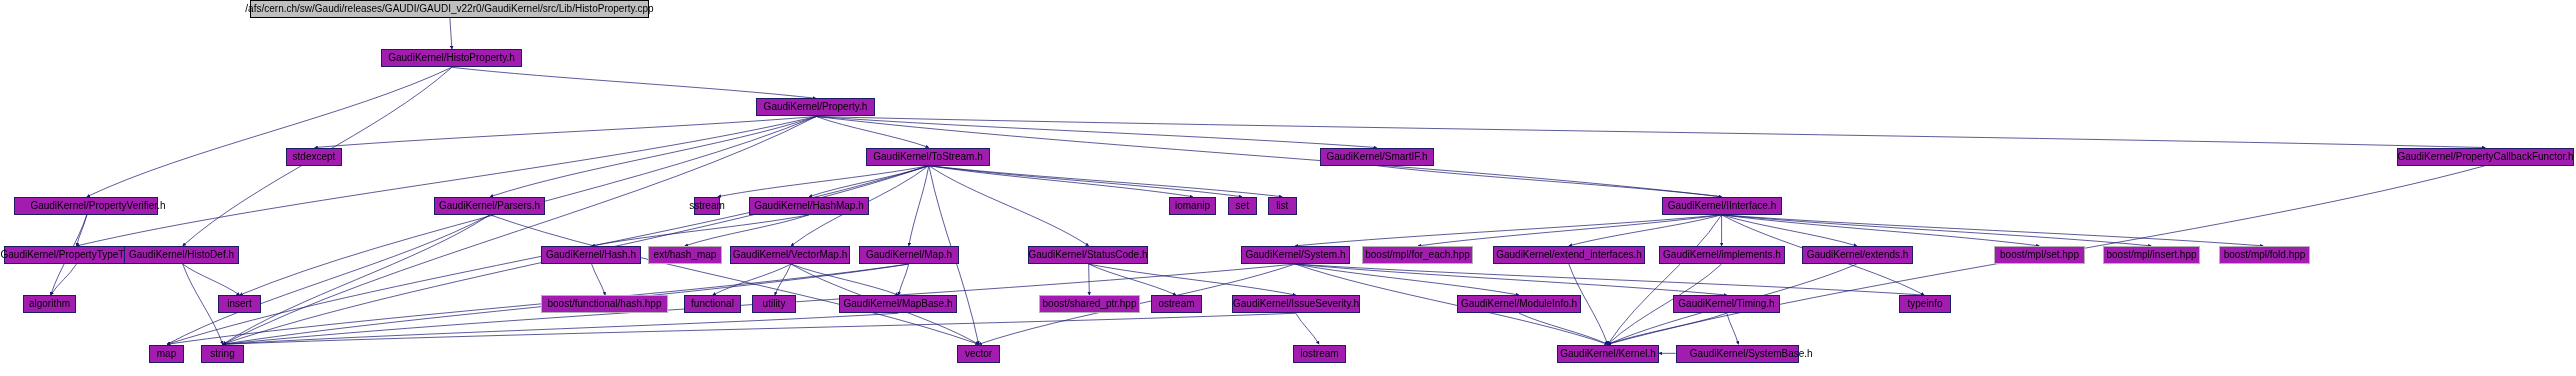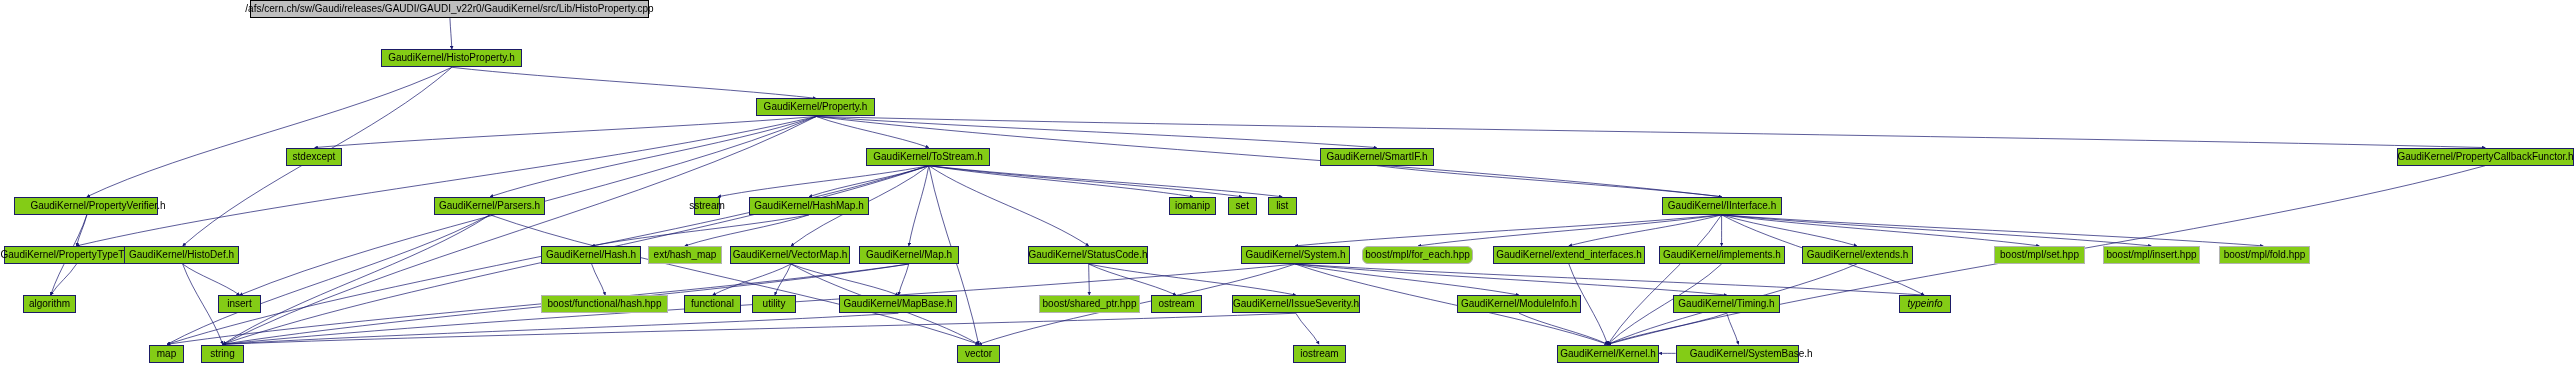--- a/index.html
+++ b/index.html
@@ -26,21 +26,21 @@
   .node {
     position: absolute;
     box-sizing: border-box;
     display: flex;
     align-items: center;
     justify-content: center;
     white-space: nowrap;
     font-size: 10px;
     line-height: 1;
     color: #000000;
-    background: #84cc16;
+    background: #a21caf;
     border: 0.6px solid #1b1b66;
     height: 18px;
     padding: 0 4.5px;
     z-index: 5;
   }
   .node.root {
     background: #bfbfbf;
     border: 0.6px solid #000000;
   }
   .node.ext {
@@ -150,39 +150,39 @@
       <div class="node" style="left: 1268px; top: 197px; width: 28.5px;">list</div>
       <div class="node" style="left: 1662px; top: 197px; width: 120px; text-align: center;">GaudiKernel/IInterface.h</div>
       <div class="node" style="left: 3.9px; top: 246px; width: 144px;">GaudiKernel/PropertyTypeTraits.h</div>
       <div class="node" style="left: 124px; top: 246px; width: 115px;">GaudiKernel/HistoDef.h</div>
       <div class="node" style="left: 541px; top: 246px; width: 100px;">GaudiKernel/Hash.h</div>
       <div class="node ext" style="left: 648px; top: 246px; width: 74px;">ext/hash_map</div>
       <div class="node" style="left: 730px; top: 246px; width: 120px;">GaudiKernel/VectorMap.h</div>
       <div class="node" style="left: 859px; top: 246px; width: 100px;">GaudiKernel/Map.h</div>
       <div class="node" style="left: 1028px; top: 246px; width: 120px;">GaudiKernel/StatusCode.h</div>
       <div class="node" style="left: 1241px; top: 246px; width: 109px; text-align: center;">GaudiKernel/System.h</div>
-      <div class="node ext" style="left: 1362px; top: 246px; width: 111px; border-radius: 6px;">boost/mpl/for_each.hpp</div>
+      <div class="node ext" style="left: 1362px; top: 246px; width: 111px;">boost/mpl/for_each.hpp</div>
       <div class="node" style="left: 1493px; top: 246px; width: 152px;">GaudiKernel/extend_interfaces.h</div>
       <div class="node" style="left: 1659px; top: 246px; width: 126px;">GaudiKernel/implements.h</div>
       <div class="node" style="left: 1802px; top: 246px; width: 111px;">GaudiKernel/extends.h</div>
       <div class="node ext" style="left: 1994px; top: 246px; width: 91px;">boost/mpl/set.hpp</div>
       <div class="node ext" style="left: 2103px; top: 246px; width: 97px;">boost/mpl/insert.hpp</div>
       <div class="node ext" style="left: 2219px; top: 246px; width: 91px;">boost/mpl/fold.hpp</div>
       <div class="node" style="left: 23px; top: 295px; width: 53px;">algorithm</div>
       <div class="node" style="left: 218px; top: 295px; width: 43px;">insert</div>
       <div class="node ext" style="left: 541px; top: 295px; width: 127px;">boost/functional/hash.hpp</div>
       <div class="node" style="left: 684px; top: 295px; width: 57px;">functional</div>
       <div class="node" style="left: 752px; top: 295px; width: 44px;">utility</div>
       <div class="node" style="left: 839px; top: 295px; width: 118px;">GaudiKernel/MapBase.h</div>
       <div class="node ext" style="left: 1039px; top: 295px; width: 101px;">boost/shared_ptr.hpp</div>
       <div class="node" style="left: 1151px; top: 295px; width: 51px;">ostream</div>
       <div class="node" style="left: 1232px; top: 295px; width: 128px;">GaudiKernel/IssueSeverity.h</div>
       <div class="node" style="left: 1457px; top: 295px; width: 124px;">GaudiKernel/ModuleInfo.h</div>
       <div class="node" style="left: 1673px; top: 295px; width: 107px;">GaudiKernel/Timing.h</div>
-      <div class="node" style="left: 1899px; top: 295px; width: 52px; font-style: italic;">typeinfo</div>
+      <div class="node" style="left: 1899px; top: 295px; width: 52px;">typeinfo</div>
       <div class="node" style="left: 149px; top: 345px; width: 35px;">map</div>
       <div class="node" style="left: 201px; top: 345px; width: 43px;">string</div>
       <div class="node" style="left: 957px; top: 345px; width: 43px;">vector</div>
       <div class="node" style="left: 1293px; top: 345px; width: 53px;">iostream</div>
       <div class="node" style="left: 1557px; top: 345px; width: 102px;">GaudiKernel/Kernel.h</div>
       <div class="node" style="left: 1676px; top: 345px; width: 123px; padding-left: 32px;">GaudiKernel/SystemBase.h</div>
     </div>
 </div>
 
 

